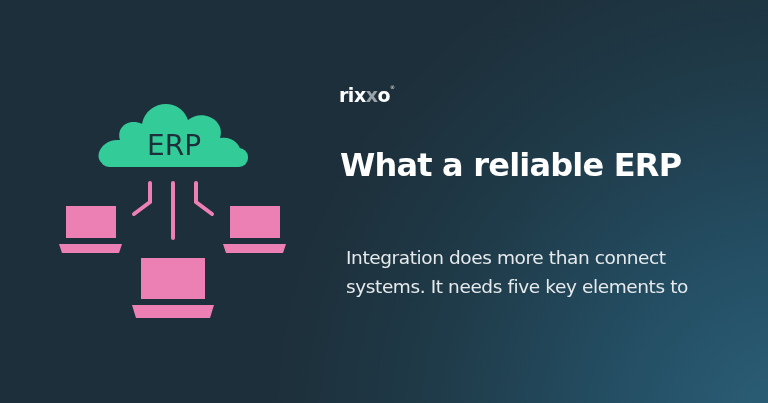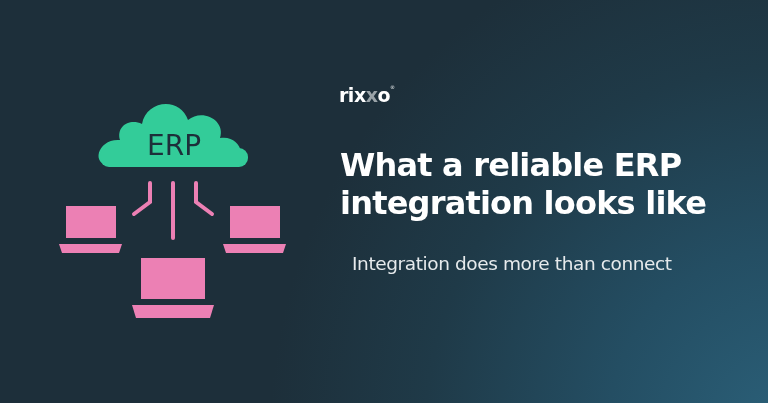--- a/index.html
+++ b/index.html
@@ -23,21 +23,21 @@
     .headline {
       position: absolute; left: 340px; top: 146px; width: 420px;
       font-family: "DejaVu Sans", sans-serif; font-weight: bold;
       font-size: 32px; line-height: 38px; color: #ffffff; letter-spacing: -0.8px;
       margin: 0;
     }
     .description {
       position: absolute; left: 340px; top: 237px; width: 400px;
       font-family: "DejaVu Sans", sans-serif; font-weight: normal;
       font-size: 18.5px; line-height: 29px; color: #e6eaec; letter-spacing: -0.4px;
-      margin: 12px;
+      margin: 6px;
     }
   </style>
 </head>
 <body>
 
 <div class="banner">
 
   <svg class="illustration" viewBox="0 0 250 270" xmlns="http://www.w3.org/2000/svg">
 
     <g>
@@ -72,20 +72,19 @@
       <polygon points="82,245 164,245 160,258 86,258"></polygon>
     </g>
   </svg>
 
   <div class="logo">
     <span>rix</span><span class="x2">x</span><span>o</span><sup>®</sup>
   </div>
 
   <h1 class="headline">
     <span>What a reliable ERP</span><br>
-    <span>integration looks like</span>
   </h1>
 
   <p class="description">
     <span>Integration does more than connect</span><br>
-    <br>
+    <span>systems. It needs five key elements to</span><br>
   </p>
 </div>
 
 </body></html>

